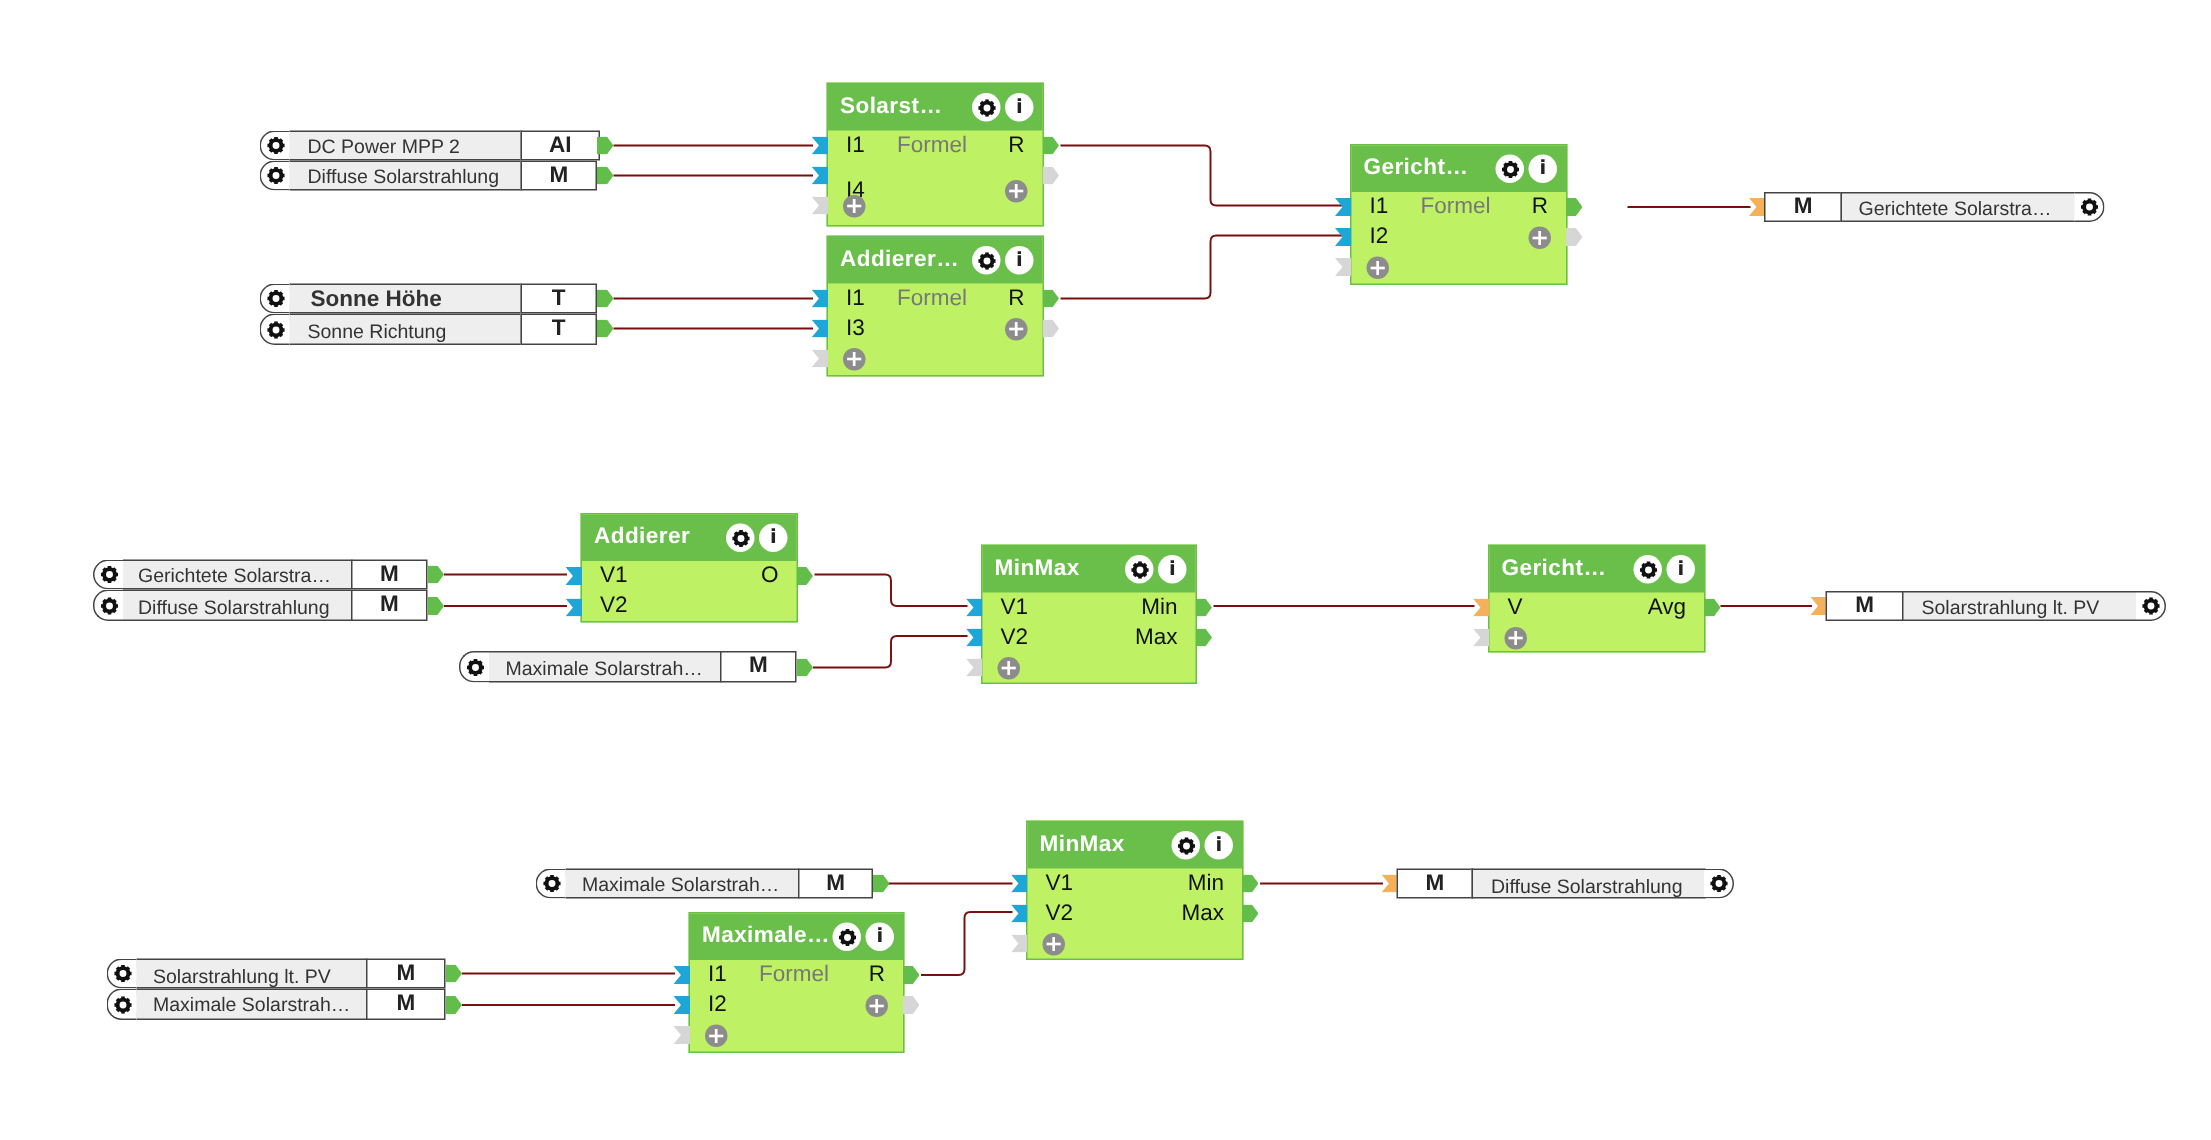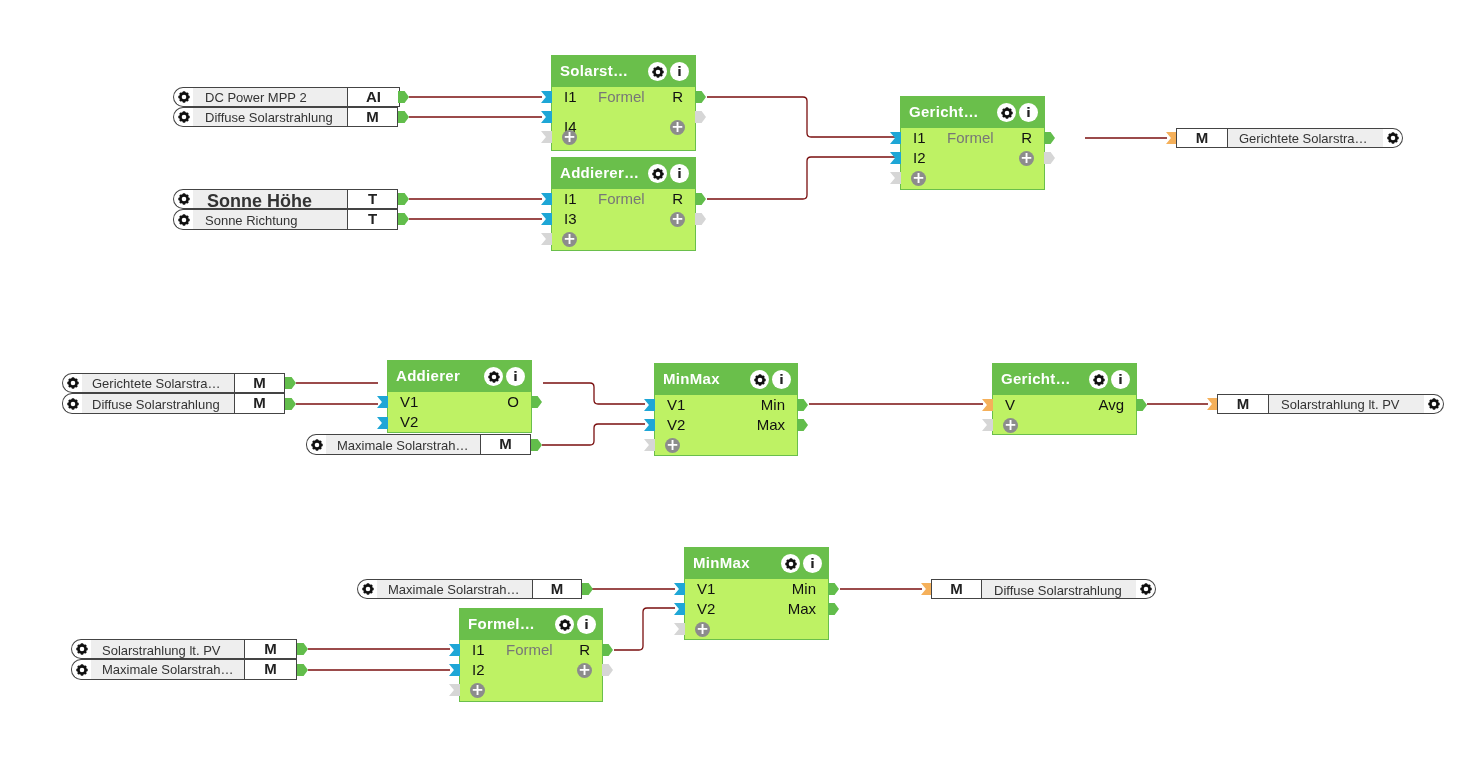--- a/index.html
+++ b/index.html
@@ -36,21 +36,21 @@
   
   .io { position:absolute; height:20px; box-sizing:border-box; font-size:13px; }
   .io .cell { position:absolute; top:0; height:20px; box-sizing:border-box; border:1px solid #444; }
   .io .name { background:#eeeeee; color:#333; white-space:nowrap; overflow:hidden; }
   .io .name span.t { position:absolute; top:2px; }
   .io .type { background:#fff; font-weight:bold; font-size:15px; text-align:center; line-height:18px; color:#222; }
   .io .gearbox { position:absolute; top:0; width:20px; height:20px; box-sizing:border-box; border:1px solid #444;
                  background:#fff; display:flex; align-items:center; justify-content:center; }
   .io.input .gearbox { border-radius:10px 0 0 10px; border-right:none; }
   .io.output .gearbox { border-radius:0 10px 10px 0; border-left:none; }
-  .bold-name { font-weight:bold; font-size:18px; }
+  .bold-name { font-weight:bold; font-size:15px; }
 </style>
 </head>
 <body>
 
 <svg id="wires">
   <path class="wire" d="M409 97 H542"></path>
   <path class="wire" d="M409 117 H542"></path>
   <path class="wire" d="M409 199 H542"></path>
   <path class="wire" d="M409 219 H542"></path>
   <path class="wire" d="M707 97 H803 Q807 97 807 101 V133 Q807 137 811 137 H921"></path>
@@ -269,21 +269,21 @@
         <use href="#gear"></use>
       </svg>
     </div>
   <div class="cell name" style="left:20px; width:155px; height:21px; border-left:none;">
       <span class="t" style="left:11px; top:3px;">Maximale Solarstrah…</span>
     </div>
   <div class="cell type" style="left:174px; width:51px; height:21px;">M</div>
   <div class="pout green" style="left:225px; top:5px;"></div>
 </div>
 
-<div class="block" style="left:387px; top:360px; width:145px; height:73px;">
+<div class="block" style="left:387px; top:342px; width:145px; height:73px;">
   <div class="hdr">
       <span class="title">Addierer</span>
     <span class="hbtn gear">
         <svg width="12" height="12">
           <use href="#gear"></use>
         </svg>
       </span>
     <span class="hbtn info">i</span>
     </div>
   <div class="row" style="top:31px;">
@@ -394,21 +394,21 @@
     </div>
   <div class="cell name" style="left:20px; width:154px; height:21px; border-left:none;">
       <span class="t" style="left:11px; top:2px;">Maximale Solarstrah…</span>
     </div>
   <div class="cell type" style="left:173px; width:53px; height:21px;">M</div>
   <div class="pout green" style="left:226px; top:5px;"></div>
 </div>
 
 <div class="block" style="left:459px; top:608px; width:144px; height:94px;">
   <div class="hdr">
-      <span class="title">Formel…</span>
+      <span class="title">Maximale…</span>
     <span class="hbtn gear">
         <svg width="12" height="12">
           <use href="#gear"></use>
         </svg>
       </span>
     <span class="hbtn info">i</span>
     </div>
   <div class="row" style="top:31px;">
       <span class="l">I1</span>
       <span class="m">Formel</span>

